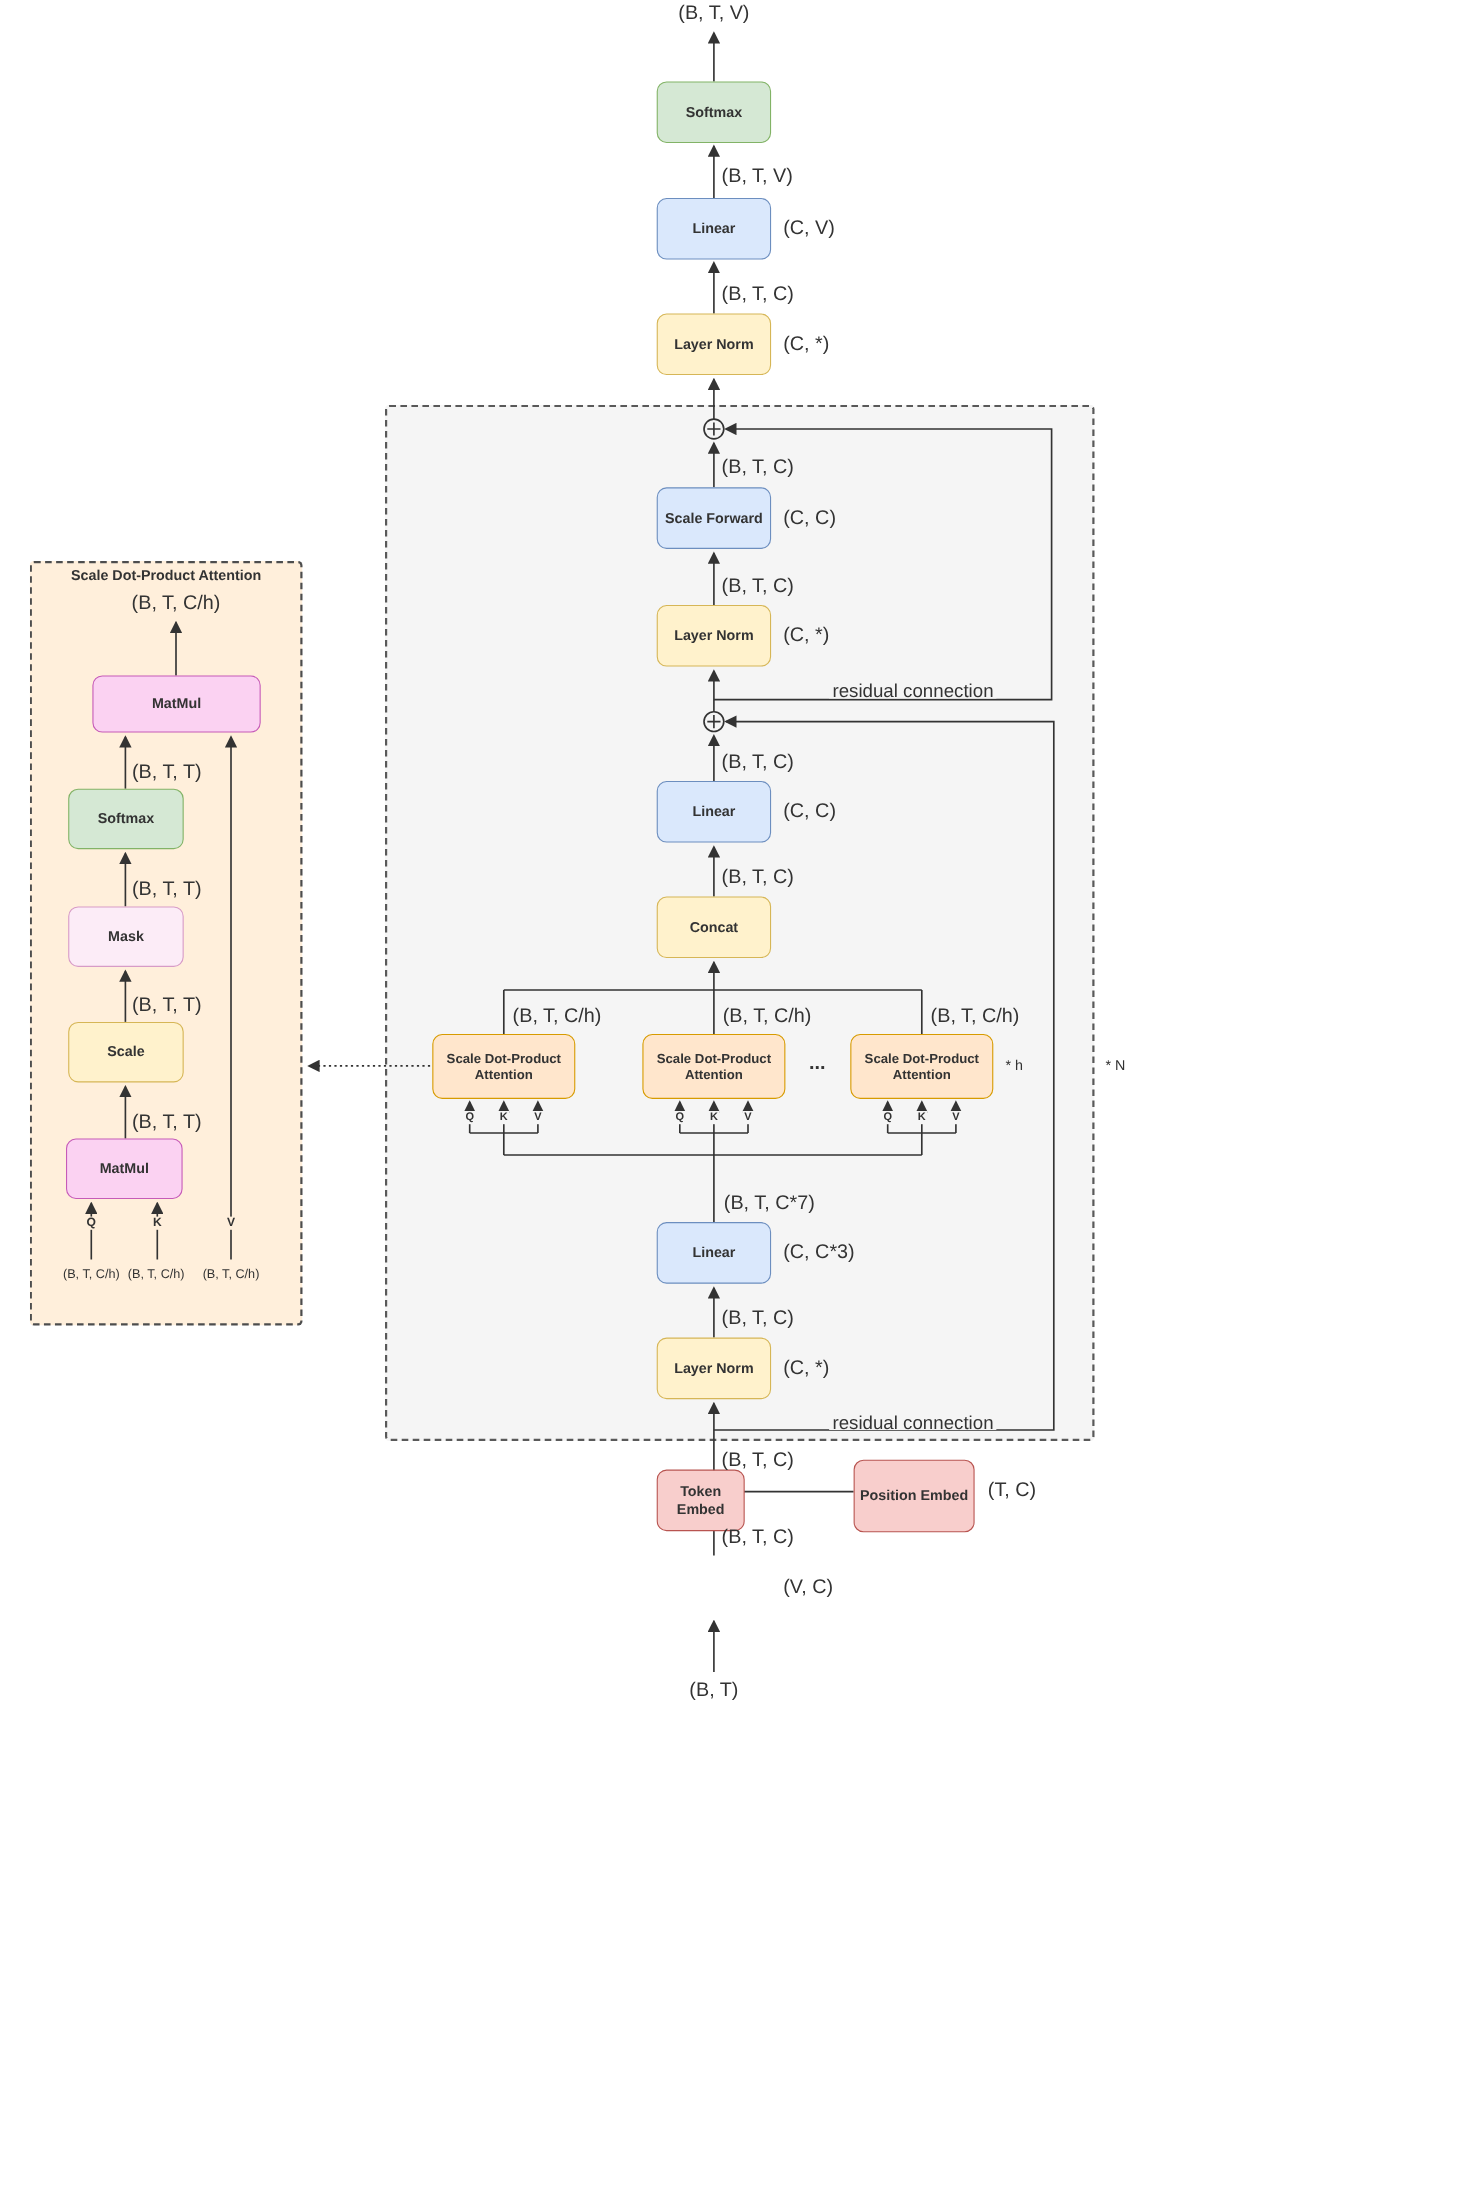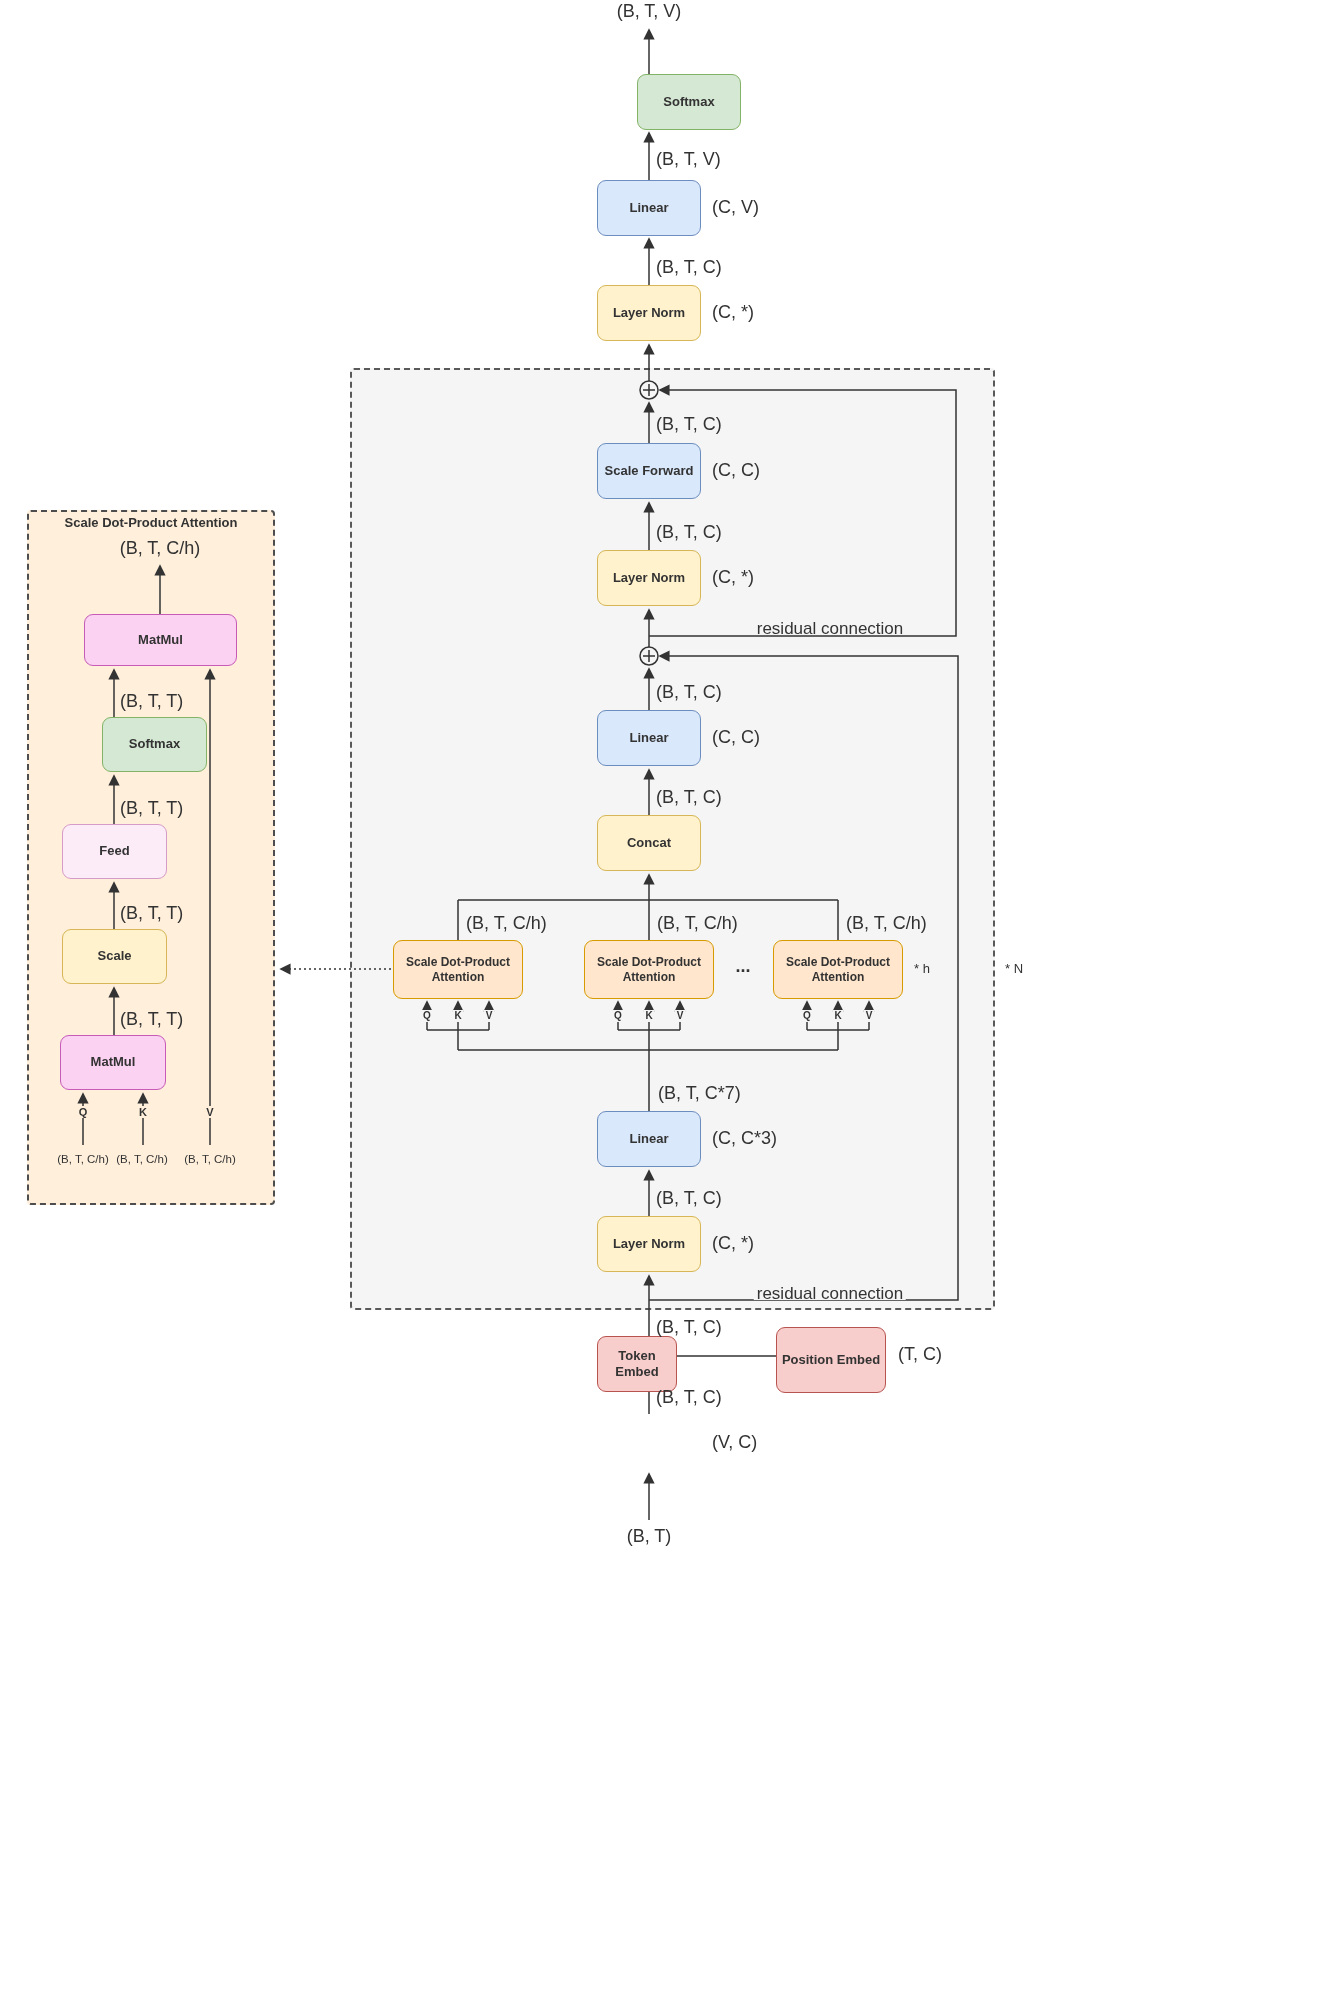--- a/index.html
+++ b/index.html
@@ -6,21 +6,21 @@
   .canvas{position:relative;width:1342px;height:2010px;background:#ffffff;
           font-family:"Liberation Sans",sans-serif;color:#333;overflow:hidden;}
   .container{position:absolute;box-sizing:border-box;z-index:1;border:2px dashed #595959;border-radius:4px;}
   .main-block{left:350px;top:368px;width:645px;height:942px;background:#f5f5f5;}
   .detail-block{left:27px;top:510px;width:248px;height:695px;background:#ffefdb;border-color:#4d4d4d;}
   svg.wires{position:absolute;left:0;top:0;z-index:2;}
   .node{position:absolute;box-sizing:border-box;z-index:3;border:1px solid;border-radius:9px;
         display:flex;align-items:center;justify-content:center;text-align:center;
         font-weight:bold;font-size:13px;color:#333;padding:2px;line-height:1.25;}
   .node.sm{font-size:12px;}
-  .green{background:#d5e8d4;border-color:#82b366;margin-left:40px;}
+  .green{background:#d5e8d4;border-color:#82b366;}
   .blue{background:#dae8fc;border-color:#6c8ebf;}
   .yellow{background:#fff2cc;border-color:#d6b656;}
   .tan{background:#ffe6cc;border-color:#d79b00;}
   .red{background:#f8cecc;border-color:#b85450;}
   .magenta{background:#fbd2f2;border-color:#c65bb8;}
   .lightpink{background:#fcecf7;border-color:#d79bc7;}
   .dim{position:absolute;z-index:4;font-size:18px;color:#333;white-space:nowrap;line-height:15px;}
   .dim.center{transform:translateX(-50%);}
   .qkv{position:absolute;z-index:4;font-size:10px;font-weight:bold;color:#333;
        transform:translateX(-50%);background:#f5f5f5;padding:0 2px;line-height:12px;}
@@ -117,21 +117,21 @@
   <div class="node tan sm" style="left:393px;top:940px;width:130px;height:59px">Scale Dot-Product Attention</div>
   <div class="node tan sm" style="left:584px;top:940px;width:130px;height:59px">Scale Dot-Product Attention</div>
   <div class="node tan sm" style="left:773px;top:940px;width:130px;height:59px">Scale Dot-Product Attention</div>
   <div class="node blue" style="left:597px;top:1111px;width:104px;height:56px">Linear</div>
   <div class="node yellow" style="left:597px;top:1216px;width:104px;height:56px">Layer Norm</div>
   <div class="node red" style="left:776px;top:1327px;width:110px;height:66px">Position Embed</div>
   <div class="node red" style="left:597px;top:1336px;width:80px;height:56px">Token Embed</div>
 
   <div class="node magenta" style="left:84px;top:614px;width:153px;height:52px">MatMul</div>
   <div class="node green" style="left:62px;top:717px;width:105px;height:55px">Softmax</div>
-  <div class="node lightpink" style="left:62px;top:824px;width:105px;height:55px">Feed</div>
+  <div class="node lightpink" style="left:62px;top:824px;width:105px;height:55px">Mask</div>
   <div class="node yellow" style="left:62px;top:929px;width:105px;height:55px">Scale</div>
   <div class="node magenta" style="left:60px;top:1035px;width:106px;height:55px">MatMul</div>
 
   <span class="dim center" style="left:649px;top:4px">(B, T, V)</span>
   <span class="dim" style="left:656px;top:152px">(B, T, V)</span>
   <span class="dim" style="left:712px;top:200px">(C, V)</span>
   <span class="dim" style="left:656px;top:260px">(B, T, C)</span>
   <span class="dim" style="left:712px;top:305px">(C, *)</span>
   <span class="dim" style="left:656px;top:417px">(B, T, C)</span>
   <span class="dim" style="left:712px;top:463px">(C, C)</span>

